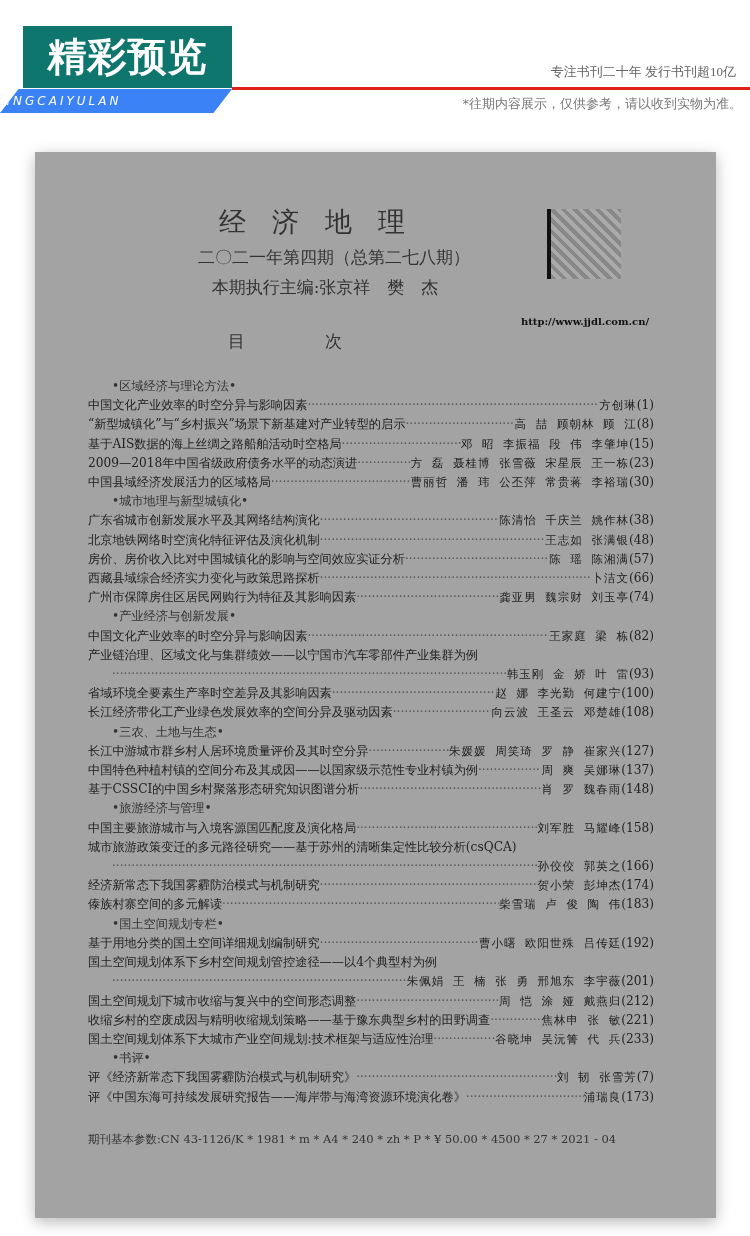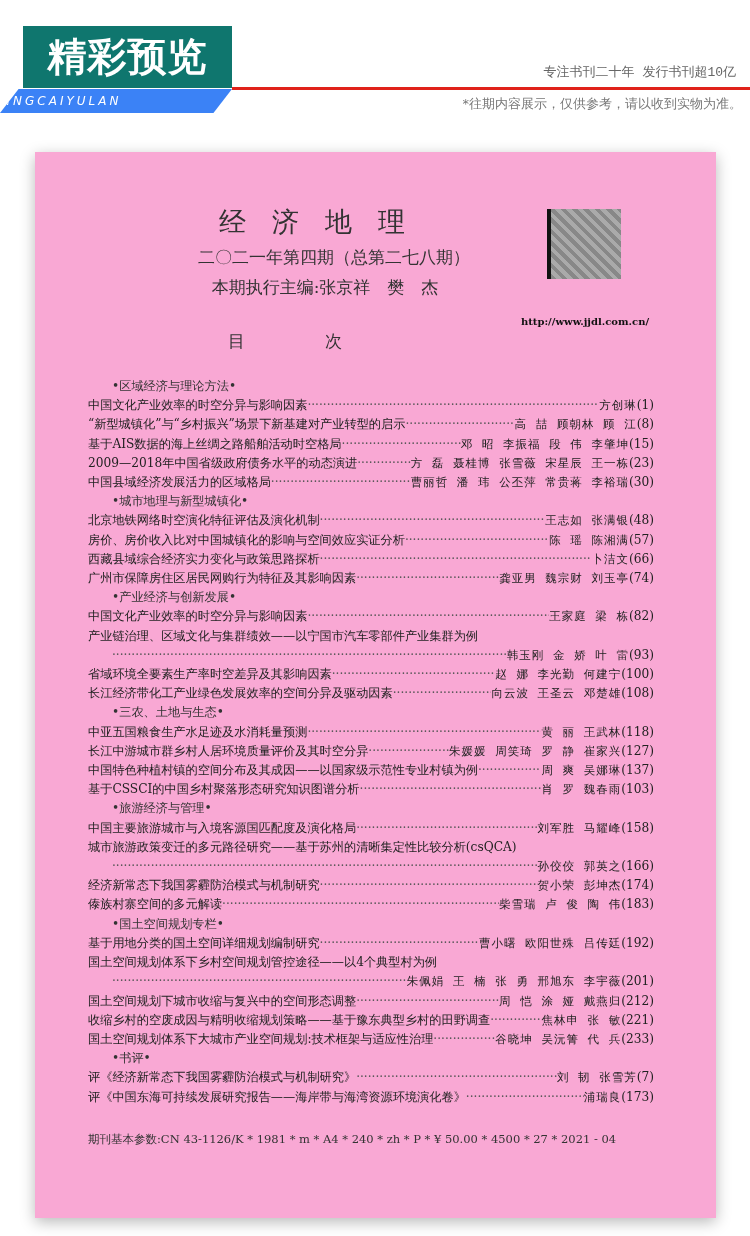--- a/index.html
+++ b/index.html
@@ -15,30 +15,30 @@
     letter-spacing: 1px; text-align: center; line-height: 62px;
   }
   .banner-line { position: absolute; left: 232px; top: 87px; width: 518px; height: 3px; background: #e0221a; }
   .banner-sub {
     position: absolute; left: 0; top: 89px; width: 232px; height: 24px;
     background: #3b82f6; clip-path: polygon(8% 0, 100% 0, 92% 100%, 0 100%);
     color: #fff; font-family: "DejaVu Sans", sans-serif; font-style: italic; font-size: 12px;
     letter-spacing: 3px; line-height: 24px;
   }
   .slogan {
-    position: absolute; right: 14px; top: 63px; font-family: Liberation Mono, monospace;
+    position: absolute; right: 14px; top: 63px; font-family: Liberation Serif, serif;
     font-size: 13px; color: #666;
   }
   .note {
     position: absolute; right: 8px; top: 95px; font-family: "DejaVu Sans", sans-serif;
     font-size: 13px; color: #777;
   }
   
   .page {
-    position: absolute; left: 35px; top: 152px; width: 681px; height: 1066px; background: #f9a8d4;
+    position: absolute; left: 35px; top: 152px; width: 681px; height: 1066px; background: #a3a3a3;
     box-shadow: 0 4px 14px rgba(0,0,0,0.28);
   }
   .journal-title {
     position: absolute; left: 0; top: 52px; width: 580px; text-align: center;
     font-size: 27px; letter-spacing: 26px; color: #333;
   }
   .issue { position: absolute; left: 0; top: 94px; width: 580px; text-align: center; font-size: 17px; color: #333; padding-left: 9px; }
   .editor { position: absolute; left: 0; top: 124px; width: 580px; text-align: center; font-size: 17px; color: #333; }
   .qr {
     position: absolute; left: 512px; top: 57px; width: 70px; height: 70px;
@@ -109,20 +109,26 @@
         <span class="p">(23)</span>
       </div>
       <div class="row">
         <span class="t">中国县域经济发展活力的区域格局</span>
         <span class="dots"></span>
         <span class="a">曹丽哲 潘 玮 公丕萍 常贵蒋 李裕瑞</span>
         <span class="p">(30)</span>
       </div>
       <div class="sec">•城市地理与新型城镇化•</div>
       <div class="row">
+        <span class="t">广东省城市创新发展水平及其网络结构演化</span>
+        <span class="dots"></span>
+        <span class="a">陈清怡 千庆兰 姚作林</span>
+        <span class="p">(38)</span>
+      </div>
+      <div class="row">
         <span class="t">北京地铁网络时空演化特征评估及演化机制</span>
         <span class="dots"></span>
         <span class="a">王志如 张满银</span>
         <span class="p">(48)</span>
       </div>
       <div class="row">
         <span class="t">房价、房价收入比对中国城镇化的影响与空间效应实证分析</span>
         <span class="dots"></span>
         <span class="a">陈 瑶 陈湘满</span>
         <span class="p">(57)</span>
@@ -161,42 +167,36 @@
         <span class="p">(100)</span>
       </div>
       <div class="row">
         <span class="t">长江经济带化工产业绿色发展效率的空间分异及驱动因素</span>
         <span class="dots"></span>
         <span class="a">向云波 王圣云 邓楚雄</span>
         <span class="p">(108)</span>
       </div>
       <div class="sec">•三农、土地与生态•</div>
       <div class="row">
-        <span class="t">中亚五国粮食生产水足迹及水消耗量预测</span>
-        <span class="dots"></span>
-        <span class="a">黄 丽 王武林</span>
-        <span class="p">(118)</span>
-      </div>
-      <div class="row">
         <span class="t">长江中游城市群乡村人居环境质量评价及其时空分异</span>
         <span class="dots"></span>
         <span class="a">朱媛媛 周笑琦 罗 静 崔家兴</span>
         <span class="p">(127)</span>
       </div>
       <div class="row">
         <span class="t">中国特色种植村镇的空间分布及其成因——以国家级示范性专业村镇为例</span>
         <span class="dots"></span>
         <span class="a">周 爽 吴娜琳</span>
         <span class="p">(137)</span>
       </div>
       <div class="row">
         <span class="t">基于CSSCI的中国乡村聚落形态研究知识图谱分析</span>
         <span class="dots"></span>
         <span class="a">肖 罗 魏春雨</span>
-        <span class="p">(103)</span>
+        <span class="p">(148)</span>
       </div>
       <div class="sec">•旅游经济与管理•</div>
       <div class="row">
         <span class="t">中国主要旅游城市与入境客源国匹配度及演化格局</span>
         <span class="dots"></span>
         <span class="a">刘军胜 马耀峰</span>
         <span class="p">(158)</span>
       </div>
       <div class="row">
         <span class="t">城市旅游政策变迁的多元路径研究——基于苏州的清晰集定性比较分析(csQCA)</span>

